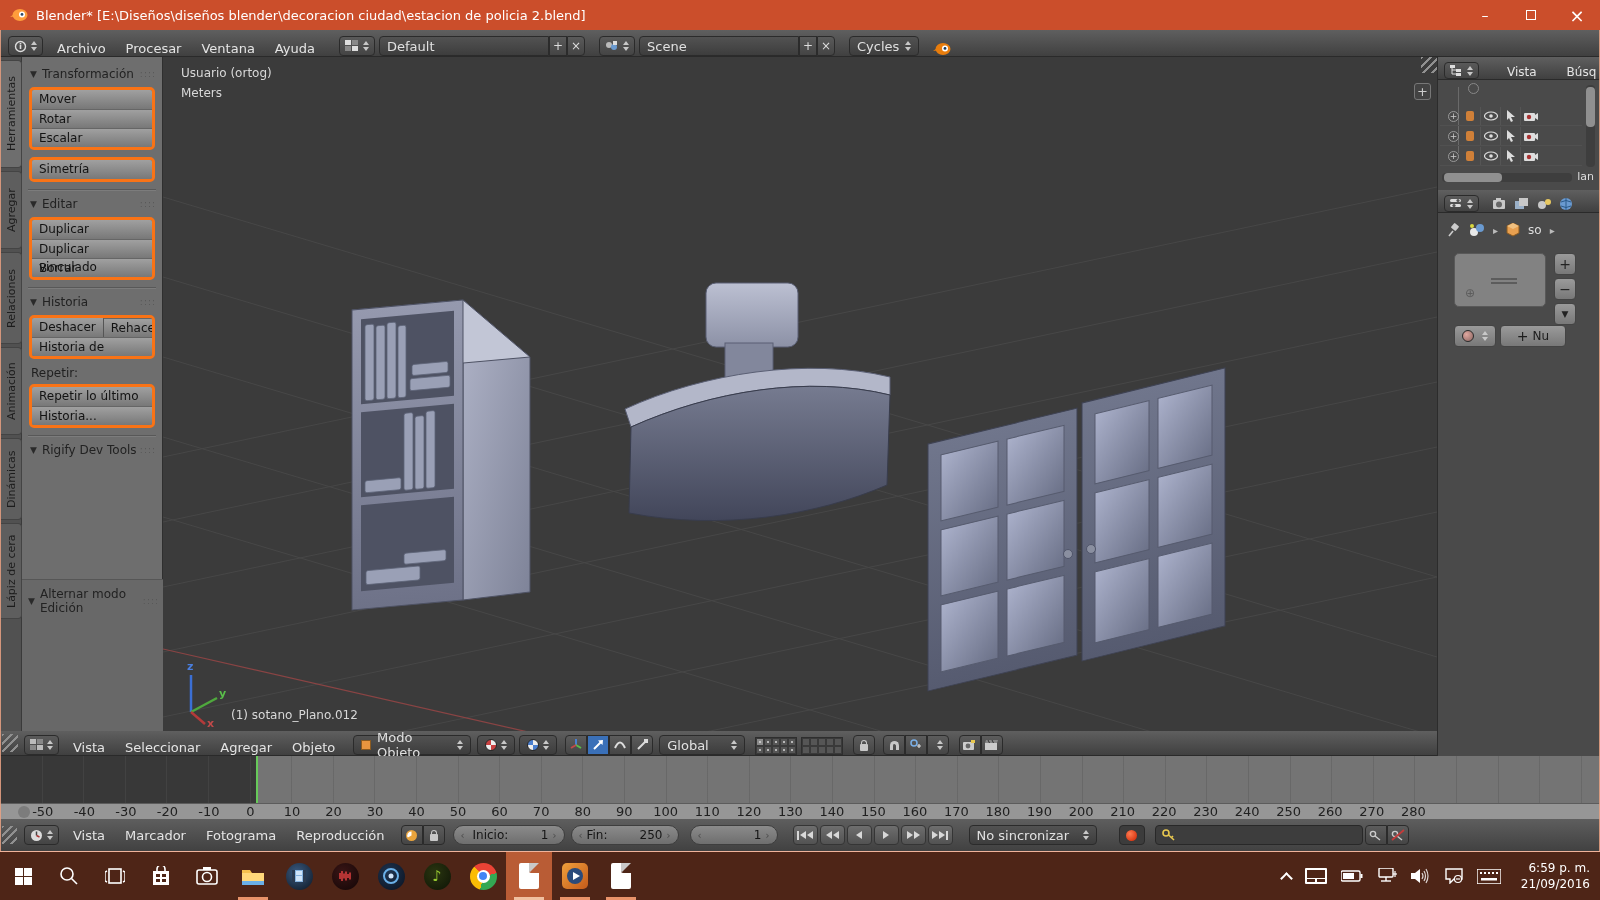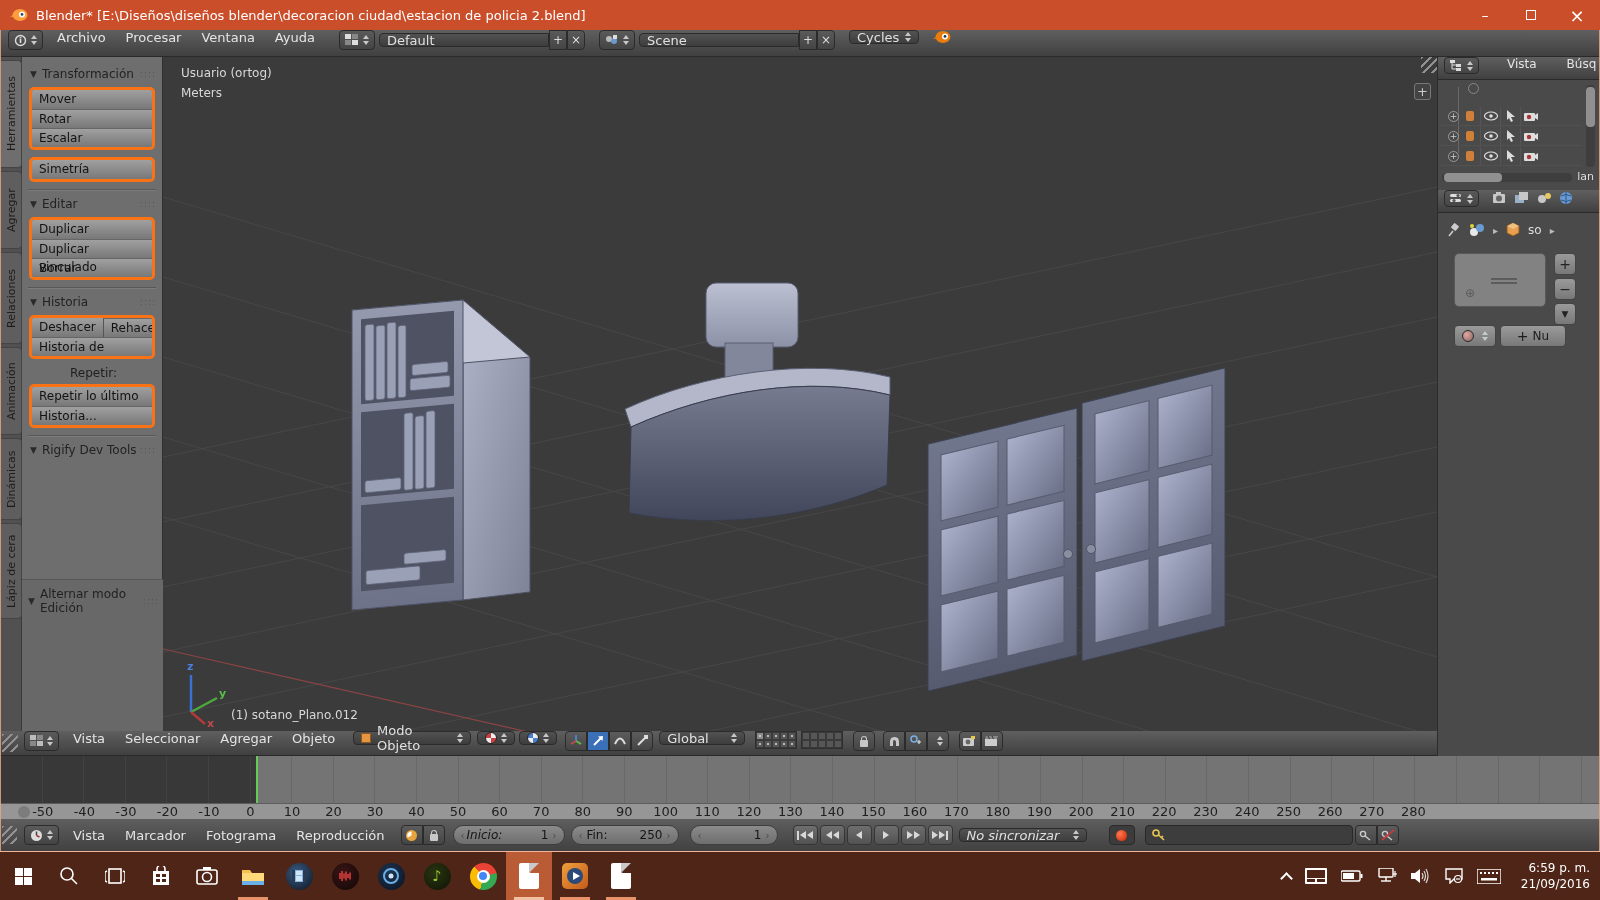--- a/index.html
+++ b/index.html
@@ -8,48 +8,48 @@
   .abs{position:absolute;}
 
   
   .titlebar{top:0;left:0;width:1600px;height:30px;background:#cb4e2b;display:flex;align-items:center;color:#fff;font-size:13px;}
   .titlebar .blogo{margin:0 8px 0 10px;}
   .wbtns{margin-left:auto;display:flex;height:30px;}
   .wbtn{width:46px;height:30px;display:flex;align-items:center;justify-content:center;color:#fff;font-size:14px;}
   .maxbox{width:10px;height:10px;border:1px solid #fff;}
 
   
-  .hdr{background:linear-gradient(#5f5f5f,#404040);border-bottom:1px solid #2a2a2a;display:flex;align-items:flex-start;color:#ddd;font-size:13px;}
+  .hdr{background:linear-gradient(#5f5f5f,#404040);border-bottom:1px solid #2a2a2a;display:flex;align-items:flex-end;color:#ddd;font-size:13px;}
   .menu{padding:0 10px;color:#e4e4e4;cursor:default;}
   .arrows{display:inline-flex;flex-direction:column;gap:2px;margin-left:4px;}
   .a-up{width:0;height:0;border:3px solid transparent;border-bottom:4px solid #c8c8c8;}
   .a-dn{width:0;height:0;border:3px solid transparent;border-top:4px solid #c8c8c8;}
   .ebtn{display:flex;align-items:center;background:linear-gradient(#5a5a5a,#444);border:1px solid #2b2b2b;border-radius:4px;height:20px;padding:0 5px;margin:0 4px;}
-  .dd{display:flex;align-items:center;background:linear-gradient(#525252,#3d3d3d);border:1px solid #2b2b2b;border-radius:4px;height:14px;padding:0 7px;color:#e0e0e0;}
+  .dd{display:flex;align-items:center;background:linear-gradient(#525252,#3d3d3d);border:1px solid #2b2b2b;border-radius:4px;height:20px;padding:0 7px;color:#e0e0e0;}
   .sq{width:18px;height:20px;display:flex;align-items:center;justify-content:center;background:linear-gradient(#5a5a5a,#444);border:1px solid #2b2b2b;color:#ddd;font-size:12px;}  .sq.r{border-radius:0 4px 4px 0;}
   .stats{color:#d0d0d0;font-size:12px;margin-left:10px;white-space:nowrap;}
 
   
   .tabcol{top:57px;left:0;width:22px;height:674px;background:#515151;border-right:1px solid #3a3a3a;}
   .t-tab{width:21px;margin:3px 0 0 1px;border-radius:4px 0 0 4px;background:#5e5e5e;border:1px solid #444;border-right:none;
          writing-mode:vertical-rl;transform:rotate(180deg);display:flex;align-items:center;justify-content:center;
          color:#1c1c1c;font-size:11px;}
   .t-tab.active{background:#6e6e6e;}
   .shelf{top:57px;left:22px;width:141px;height:674px;background:#6e6e6e;border-right:1px solid #2f2f2f;padding:6px 6px 0 6px;color:#1a1a1a;}
   .sechdr{font-size:12px;color:#222;margin:4px 0 6px 2px;display:flex;align-items:center;}
   .sechdr .tri{margin-right:5px;font-size:9px;color:#2a2a2a;}
   .sechdr .gripdots{margin-left:auto;color:#585858;font-size:9px;letter-spacing:1px;}
   .bgroup{border-radius:5px;overflow:hidden;border:3px solid #f97316;margin:0 1px 7px 1px;}
   .sbtn{height:19px;line-height:18px;padding:0 7px;font-size:12px;color:#131313;background:linear-gradient(#a0a0a0,#787878);border-top:1px solid #666;}
   .bgroup .sbtn:first-child{border-top:none;}
   .brow{display:flex;}
   .brow .sbtn{flex:1;}
   .brow .sbtn + .sbtn{border-left:1px solid #555;}
   .divline{height:2px;border-top:1px solid #585858;border-bottom:1px solid #7c7c7c;margin:6px 0;}
-  .plain-label{font-size:12px;color:#1f1f1f;margin:2px 0 4px 3px;text-align:center;}
+  .plain-label{font-size:12px;color:#1f1f1f;margin:2px 0 4px 3px;}
   .opbar{top:579px;left:22px;width:141px;height:152px;background:#686868;border-top:1px solid #565656;padding:3px 4px;color:#1c1c1c;}
 
   
   .viewport{top:57px;left:163px;width:1274px;height:674px;background:#3b3b3b;overflow:hidden;}
   .vtext{color:#d8d8d8;font-size:12px;}
   .plusbtn{width:17px;height:17px;border:1px solid #777;border-radius:3px;background:#434343;color:#ccc;
            display:flex;align-items:center;justify-content:center;font-size:13px;line-height:1;}
   .axis-label{font-size:11px;font-weight:bold;}
 
   
@@ -823,21 +823,21 @@
         <circle cx="6.5" cy="6.5" r="5.5" fill="#e8a33c"></circle>
           <path d="M6.5,6.5 L6.5,2.5 A4,4 0 0,0 2.8,8.5 Z" fill="#fff"></path>
       </svg>
     </div>
     <div class="mbtn last">
       <span class="lock"></span>
     </div>
 
     <div class="field" style="width:112px;margin-left:8px;">
       <span class="fa">‹</span>
-      <span class="fl" style="margin-left:2px;font-style:italic;">Inicio:</span>
+      <span class="fl" style="margin-left:8px;">Inicio:</span>
       <span class="fv">1</span>
       <span class="fa" style="margin-left:4px;">›</span>
     </div>
     <div class="field" style="width:108px;">
       <span class="fa">‹</span>
       <span class="fl" style="margin-left:4px;">Fin:</span>
       <span class="fv">250</span>
       <span class="fa" style="margin-left:4px;">›</span>
     </div>
     <div class="field" style="width:88px;margin-left:8px;">
@@ -866,21 +866,21 @@
           <span class="trR"></span>
           <span class="trR"></span>
         </div>
       <div class="pbtn">
           <span class="trR"></span>
           <span class="trR"></span>
           <span class="vb"></span>
         </div>
     </div>
 
-    <div class="dd" style="width:128px;margin-left:4px;font-style:italic;">
+    <div class="dd" style="width:128px;margin-left:14px;">
       <span>No sincronizar</span>
       <span class="arrows" style="margin-left:auto;">
           <span class="a-up"></span>
           <span class="a-dn"></span>
         </span>
     </div>
 
     <div class="recbtn" style="margin-left:22px;">
       <span class="recdot"></span>
     </div>

